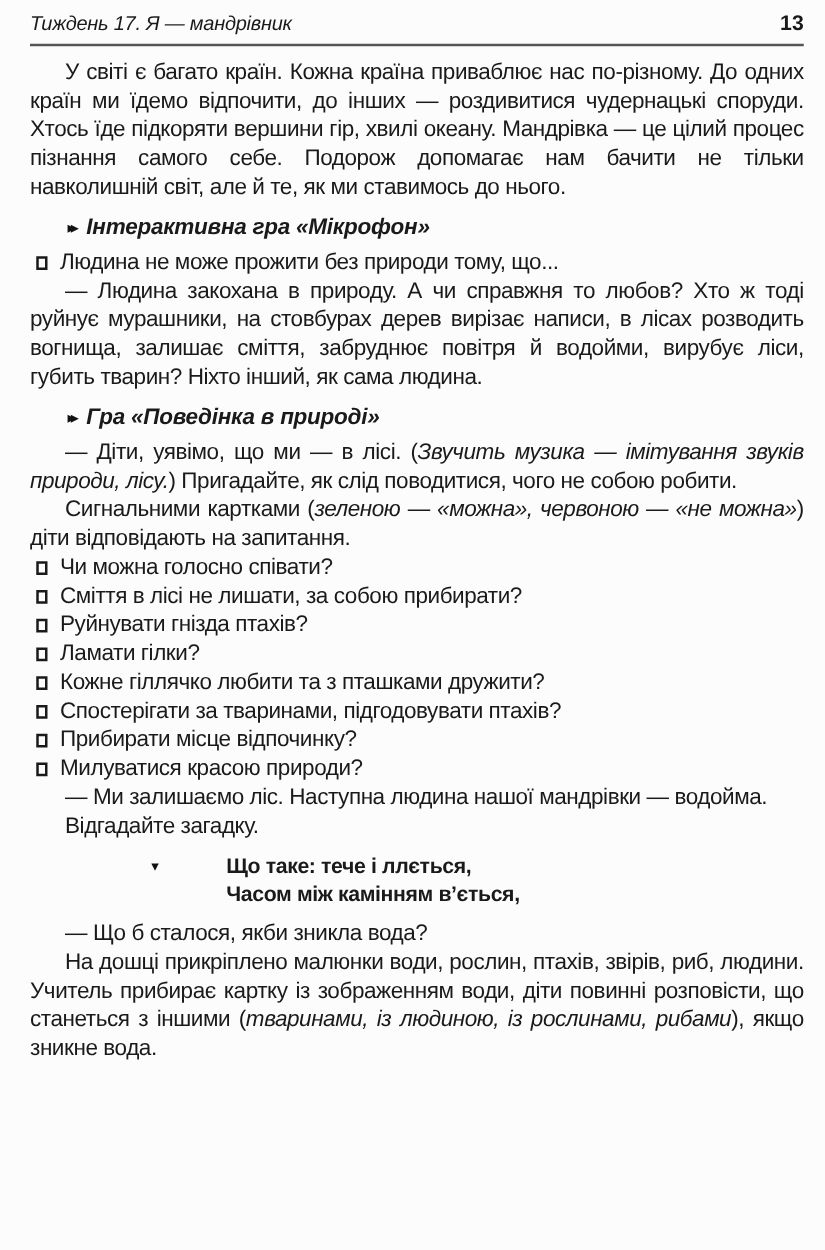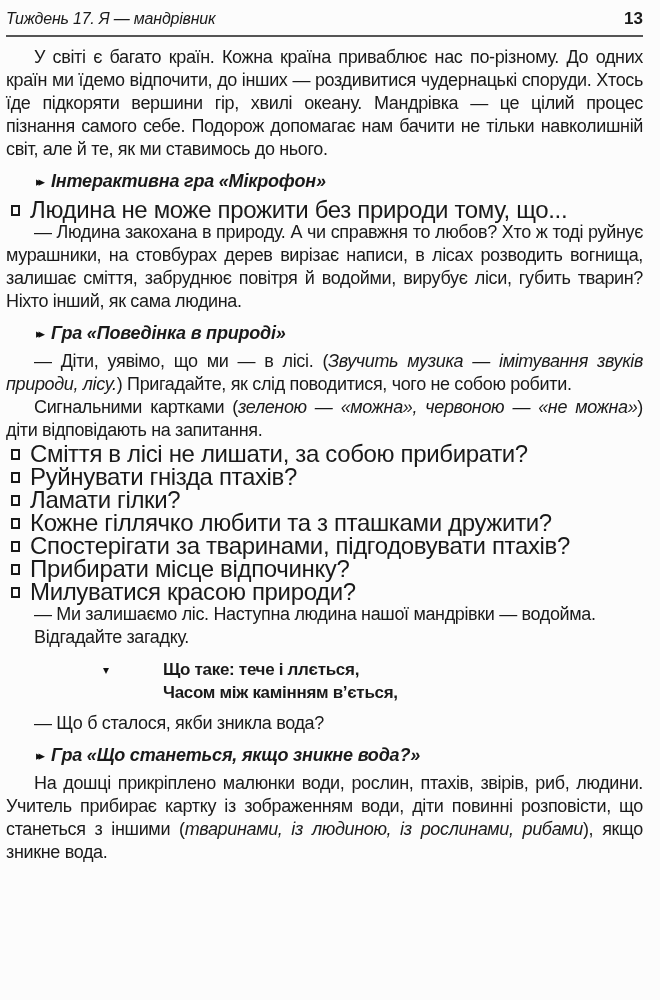--- a/index.html
+++ b/index.html
@@ -1,21 +1,21 @@
 <!DOCTYPE html>
 <html><head>
 <meta charset="utf-8">
 <style>
   html, body { margin: 0; padding: 0; }
   body {
     width: 660px; height: 1000px; overflow: hidden;
     background: #fcfcfc; color: #1a1a1a;
     font-family: "Liberation Sans", "DejaVu Sans", sans-serif;
   }
-  .page { padding: 5px 17px 0 6px; }
+  .page { padding: 5px 17px 0 24px; }
 
   .header {
     display: flex; justify-content: space-between; align-items: baseline;
     font-size: 16px; padding: 4px 0 6px 0;
     border-bottom: 2px solid #555;
   }
   .header-title { font-style: italic; letter-spacing: -0.2px; }
   .page-num { font-weight: bold; font-size: 17px; }
 
   .para {
@@ -31,21 +31,21 @@
     font-weight: bold; font-style: italic; letter-spacing: -0.2px;
   }
   .ff-icon {
     font-style: normal; font-weight: normal; font-size: 13px;
     letter-spacing: -4px; margin-right: 10px; position: relative; top: -1px;
     color: #111;
   }
 
   .bullet-item {
     position: relative; padding-left: 24px;
-    font-size: 24px; line-height: 23px; letter-spacing: -0.35px;
+    font-size: 18px; line-height: 23px; letter-spacing: -0.35px;
     text-align: left; margin: 0;
   }
   .sq {
     position: absolute; left: 5px; top: 7px;
     width: 5px; height: 7px; border: 2px solid #1a1a1a;
     display: inline-block;
   }
 
   .riddle {
     margin: 9px 0 8px 97px; position: relative;
@@ -82,20 +82,21 @@
   <div class="game-head">
     <span class="ff-icon">▸▸</span><span>Гра «Поведінка в природі»</span>
   </div>
 
   <p class="para"><span>— Діти, уявімо, що ми — в лісі. (</span><span class="i">Звучить музика — імітування звуків природи, лісу.</span><span>) Пригадайте, як слід поводитися, чого не собою робити.</span></p>
 
   <p class="para"><span>Сигнальними картками (</span><span class="i">зеленою — «можна», червоною — «не можна»</span><span>) діти відповідають на запитання.</span></p>
 
   <div class="bullet-item">
     <span class="sq"></span>
+    <span>Чи можна голосно співати?</span>
   </div>
   <div class="bullet-item">
     <span class="sq"></span>
     <span>Сміття в лісі не лишати, за собою прибирати?</span>
   </div>
   <div class="bullet-item">
     <span class="sq"></span>
     <span>Руйнувати гнізда птахів?</span>
   </div>
   <div class="bullet-item">
@@ -125,19 +126,16 @@
   <div class="riddle">
     <span class="tri-icon">▾</span>
     <div class="riddle-lines">
       <div>Що таке: тече і ллється,</div>
       <div>Часом між камінням в’ється,</div>
     </div>
   </div>
 
   <p class="para">— Що б сталося, якби зникла вода?</p>
 
-  <div class="game-head">
-    <span class="ff-icon">▸▸</span><span>Гра «Що станеться, якщо зникне вода?»</span>
-  </div>
 
   <p class="para"><span>На дошці прикріплено малюнки води, рослин, птахів, звірів, риб, людини. Учитель прибирає картку із зображенням води, діти повинні розповісти, що станеться з іншими (</span><span class="i">тваринами, із людиною, із рослинами, рибами</span><span>), якщо зникне вода.</span></p>
 
 </div>
 
 </body></html>

